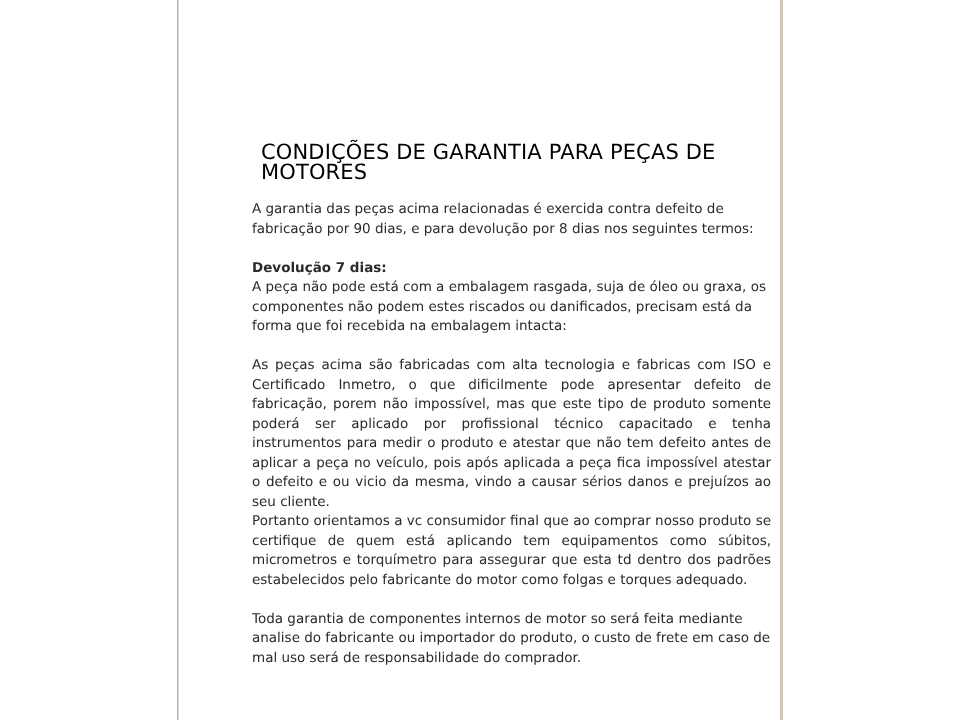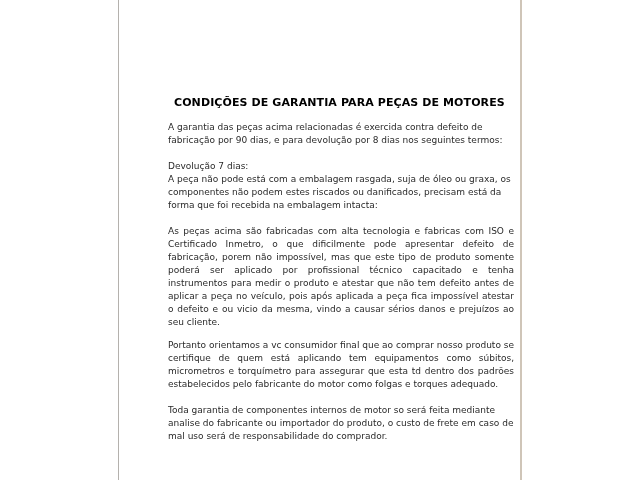--- a/index.html
+++ b/index.html
@@ -25,33 +25,33 @@
     }
     .doc {
       position: absolute;
       left: 168px; top: 96px;
       width: 346px;
       font-size: 9px;
       line-height: 13px;
       color: var(--text, #2a2a2a);
     }
     .doc h1 {
-      font-size: 11px;
+      font-size: 14px;
       line-height: 13px;
-      font-weight: bold;
+      font-weight: normal;
       letter-spacing: 0.1px;
       color: var(--title, #000000);
       margin: 0 0 12px 0;
       padding-left: 6px;
     }
     .doc p { margin: 0 0 13px 0; }
-    .doc p.h { font-weight: normal; margin-bottom: 0; }
+    .doc p.h { font-weight: bold; margin-bottom: 0; }
     .doc p.h.spaced { margin-bottom: 13px; }
     .doc p.just { text-align: justify; }
-    .doc p.just.tight { margin-bottom: 10px; }
+    .doc p.just.tight { margin-bottom: 0; }
   </style>
 </head>
 <body>
 
 <div class="canvas">
   <div class="border-left"></div>
   <div class="border-right"></div>
 
   <div class="doc">
     <h1>CONDIÇÕES DE GARANTIA PARA PEÇAS DE MOTORES</h1>

